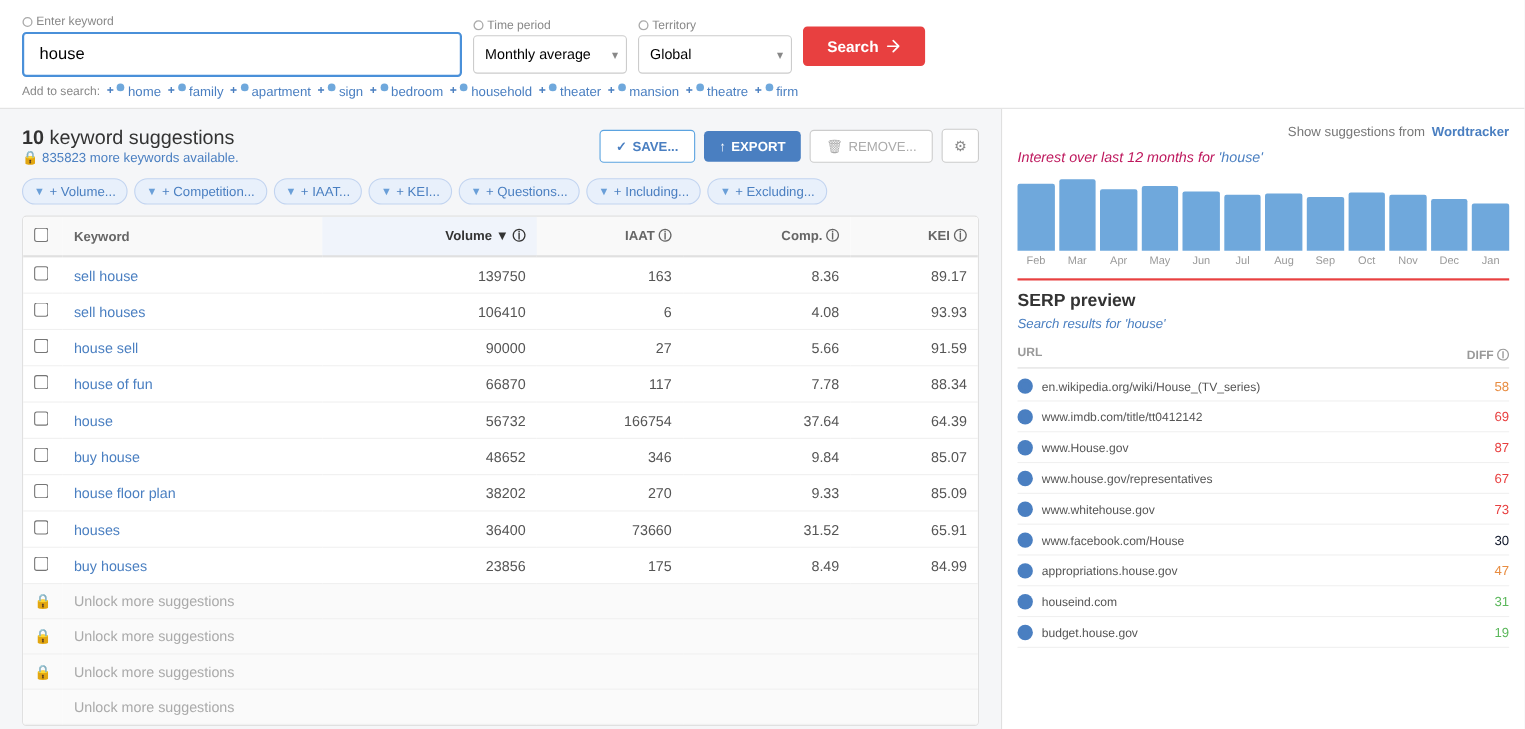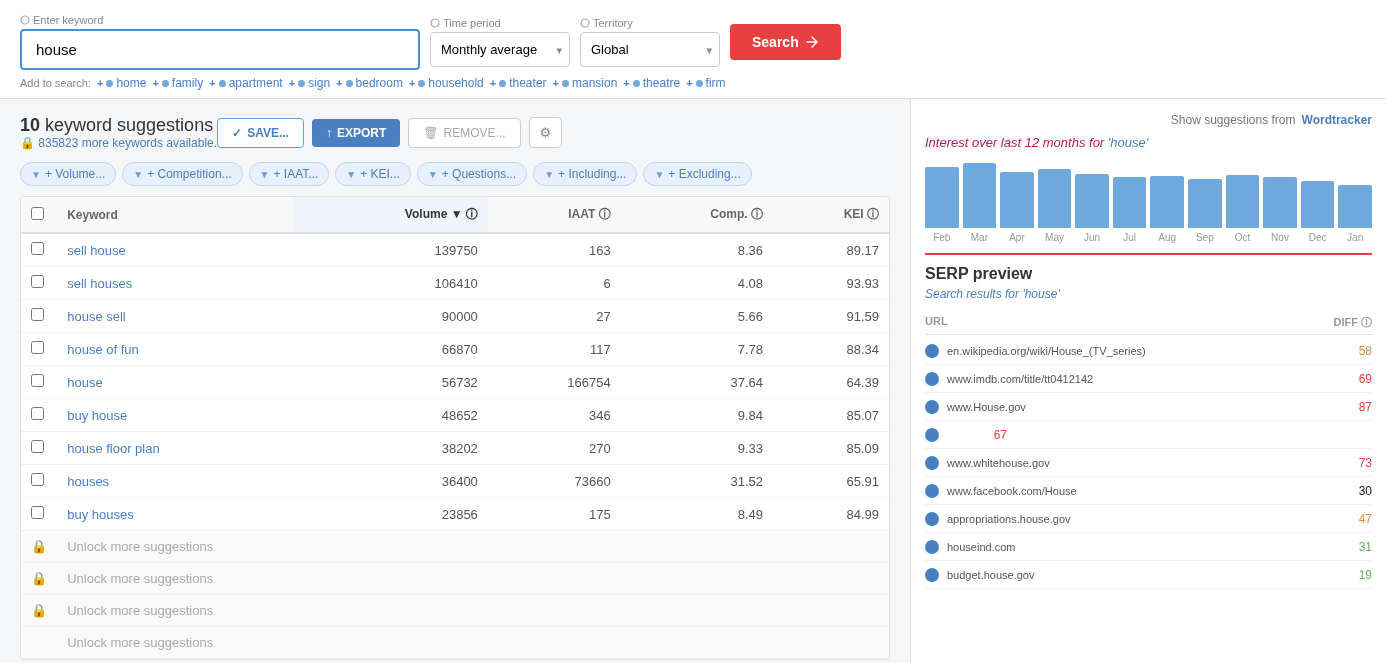--- a/index.html
+++ b/index.html
@@ -12,30 +12,30 @@
     .time-wrap, .territory-wrap { display: flex; flex-direction: column; }
     .field-label { font-size: 11px; color: #888; display: flex; align-items: center; gap: 3px; margin-bottom: 3px; }
     .field-label svg { width: 10px; height: 10px; }
     select { padding: 9px 28px 9px 10px; border: 1px solid #ccc; border-radius: 4px; font-size: 13px; background: #fff; appearance: none; -webkit-appearance: none; cursor: pointer; min-width: 140px; }
     .select-wrap { position: relative; }
     .select-wrap::after { content: '▾'; position: absolute; right: 8px; top: 50%; transform: translateY(-50%); pointer-events: none; color: #888; font-size: 11px; }
     .search-btn { background: #e84040; color: #fff; border: none; border-radius: 4px; padding: 10px 22px; font-size: 14px; font-weight: 600; cursor: pointer; display: flex; align-items: center; gap: 6px; }
 
     .add-to-search { margin-top: 6px; font-size: 12px; color: #555; display: flex; align-items: center; gap: 6px; flex-wrap: wrap; }
     .add-to-search span.label { color: #888; font-size: 11px; }
-    .add-tag { display: flex; align-items: center; gap: 3px; color: #4a7fc1; cursor: pointer; font-size: 12px; }
+    .add-tag { display: flex; align-items: flex-start; gap: 3px; color: #4a7fc1; cursor: pointer; font-size: 12px; }
     .add-tag::before { content: '+'; font-weight: bold; color: #4a7fc1; font-size: 11px; }
     .add-tag-dot { width: 7px; height: 7px; border-radius: 50%; background: #ccc; display: inline-block; }
 
     .main-content { display: flex; gap: 0; }
 
     .left-panel { flex: 0 0 910px; padding: 16px 20px; }
     .right-panel { flex: 1; background: #fff; border-left: 1px solid #e0e0e0; padding: 14px; overflow: hidden; }
 
-    .panel-header { display: flex; align-items: center; margin-bottom: 12px; }
+    .panel-header { display: flex; align-items: center; justify-content: space-between; margin-bottom: 12px; }
     .panel-title { font-size: 18px; font-weight: 400; color: #333; }
     .panel-title strong { font-weight: 700; }
     .available-count { font-size: 12px; color: #4a7fc1; cursor: pointer; }
 
     .toolbar { display: flex; align-items: center; gap: 8px; }
     .btn-save { background: #fff; border: 1px solid #5ba3e0; color: #4a7fc1; border-radius: 4px; padding: 7px 14px; font-size: 12px; font-weight: 600; cursor: pointer; display: flex; align-items: center; gap: 5px; }
     .btn-export { background: #4a7fc1; border: none; color: #fff; border-radius: 4px; padding: 7px 14px; font-size: 12px; font-weight: 600; cursor: pointer; display: flex; align-items: center; gap: 5px; }
     .btn-remove { background: #fff; border: 1px solid #ccc; color: #aaa; border-radius: 4px; padding: 7px 14px; font-size: 12px; cursor: pointer; display: flex; align-items: center; gap: 5px; }
     .btn-icon { background: #fff; border: 1px solid #ccc; color: #888; border-radius: 4px; padding: 7px 10px; cursor: pointer; font-size: 13px; }
 
@@ -413,20 +413,23 @@
     <div class="serp-diff-col">
       <span class="serp-diff" style="color:#e84040">87</span>
     </div>
   </div>
         <div class="serp-row">
     <div class="serp-icon">
       <svg viewBox="0 0 8 8">
               <circle cx="4" cy="4" r="3.5" fill="#4a7fc1"></circle>
             </svg>
     </div>
+    <div class="serp-url-col">
+      <span class="serp-url">www.house.gov/representatives</span>
+    </div>
     <div class="serp-diff-col">
       <span class="serp-diff" style="color:#e84040">67</span>
     </div>
   </div>
         <div class="serp-row">
     <div class="serp-icon">
       <svg viewBox="0 0 8 8">
               <circle cx="4" cy="4" r="3.5" fill="#4a7fc1"></circle>
             </svg>
     </div>

